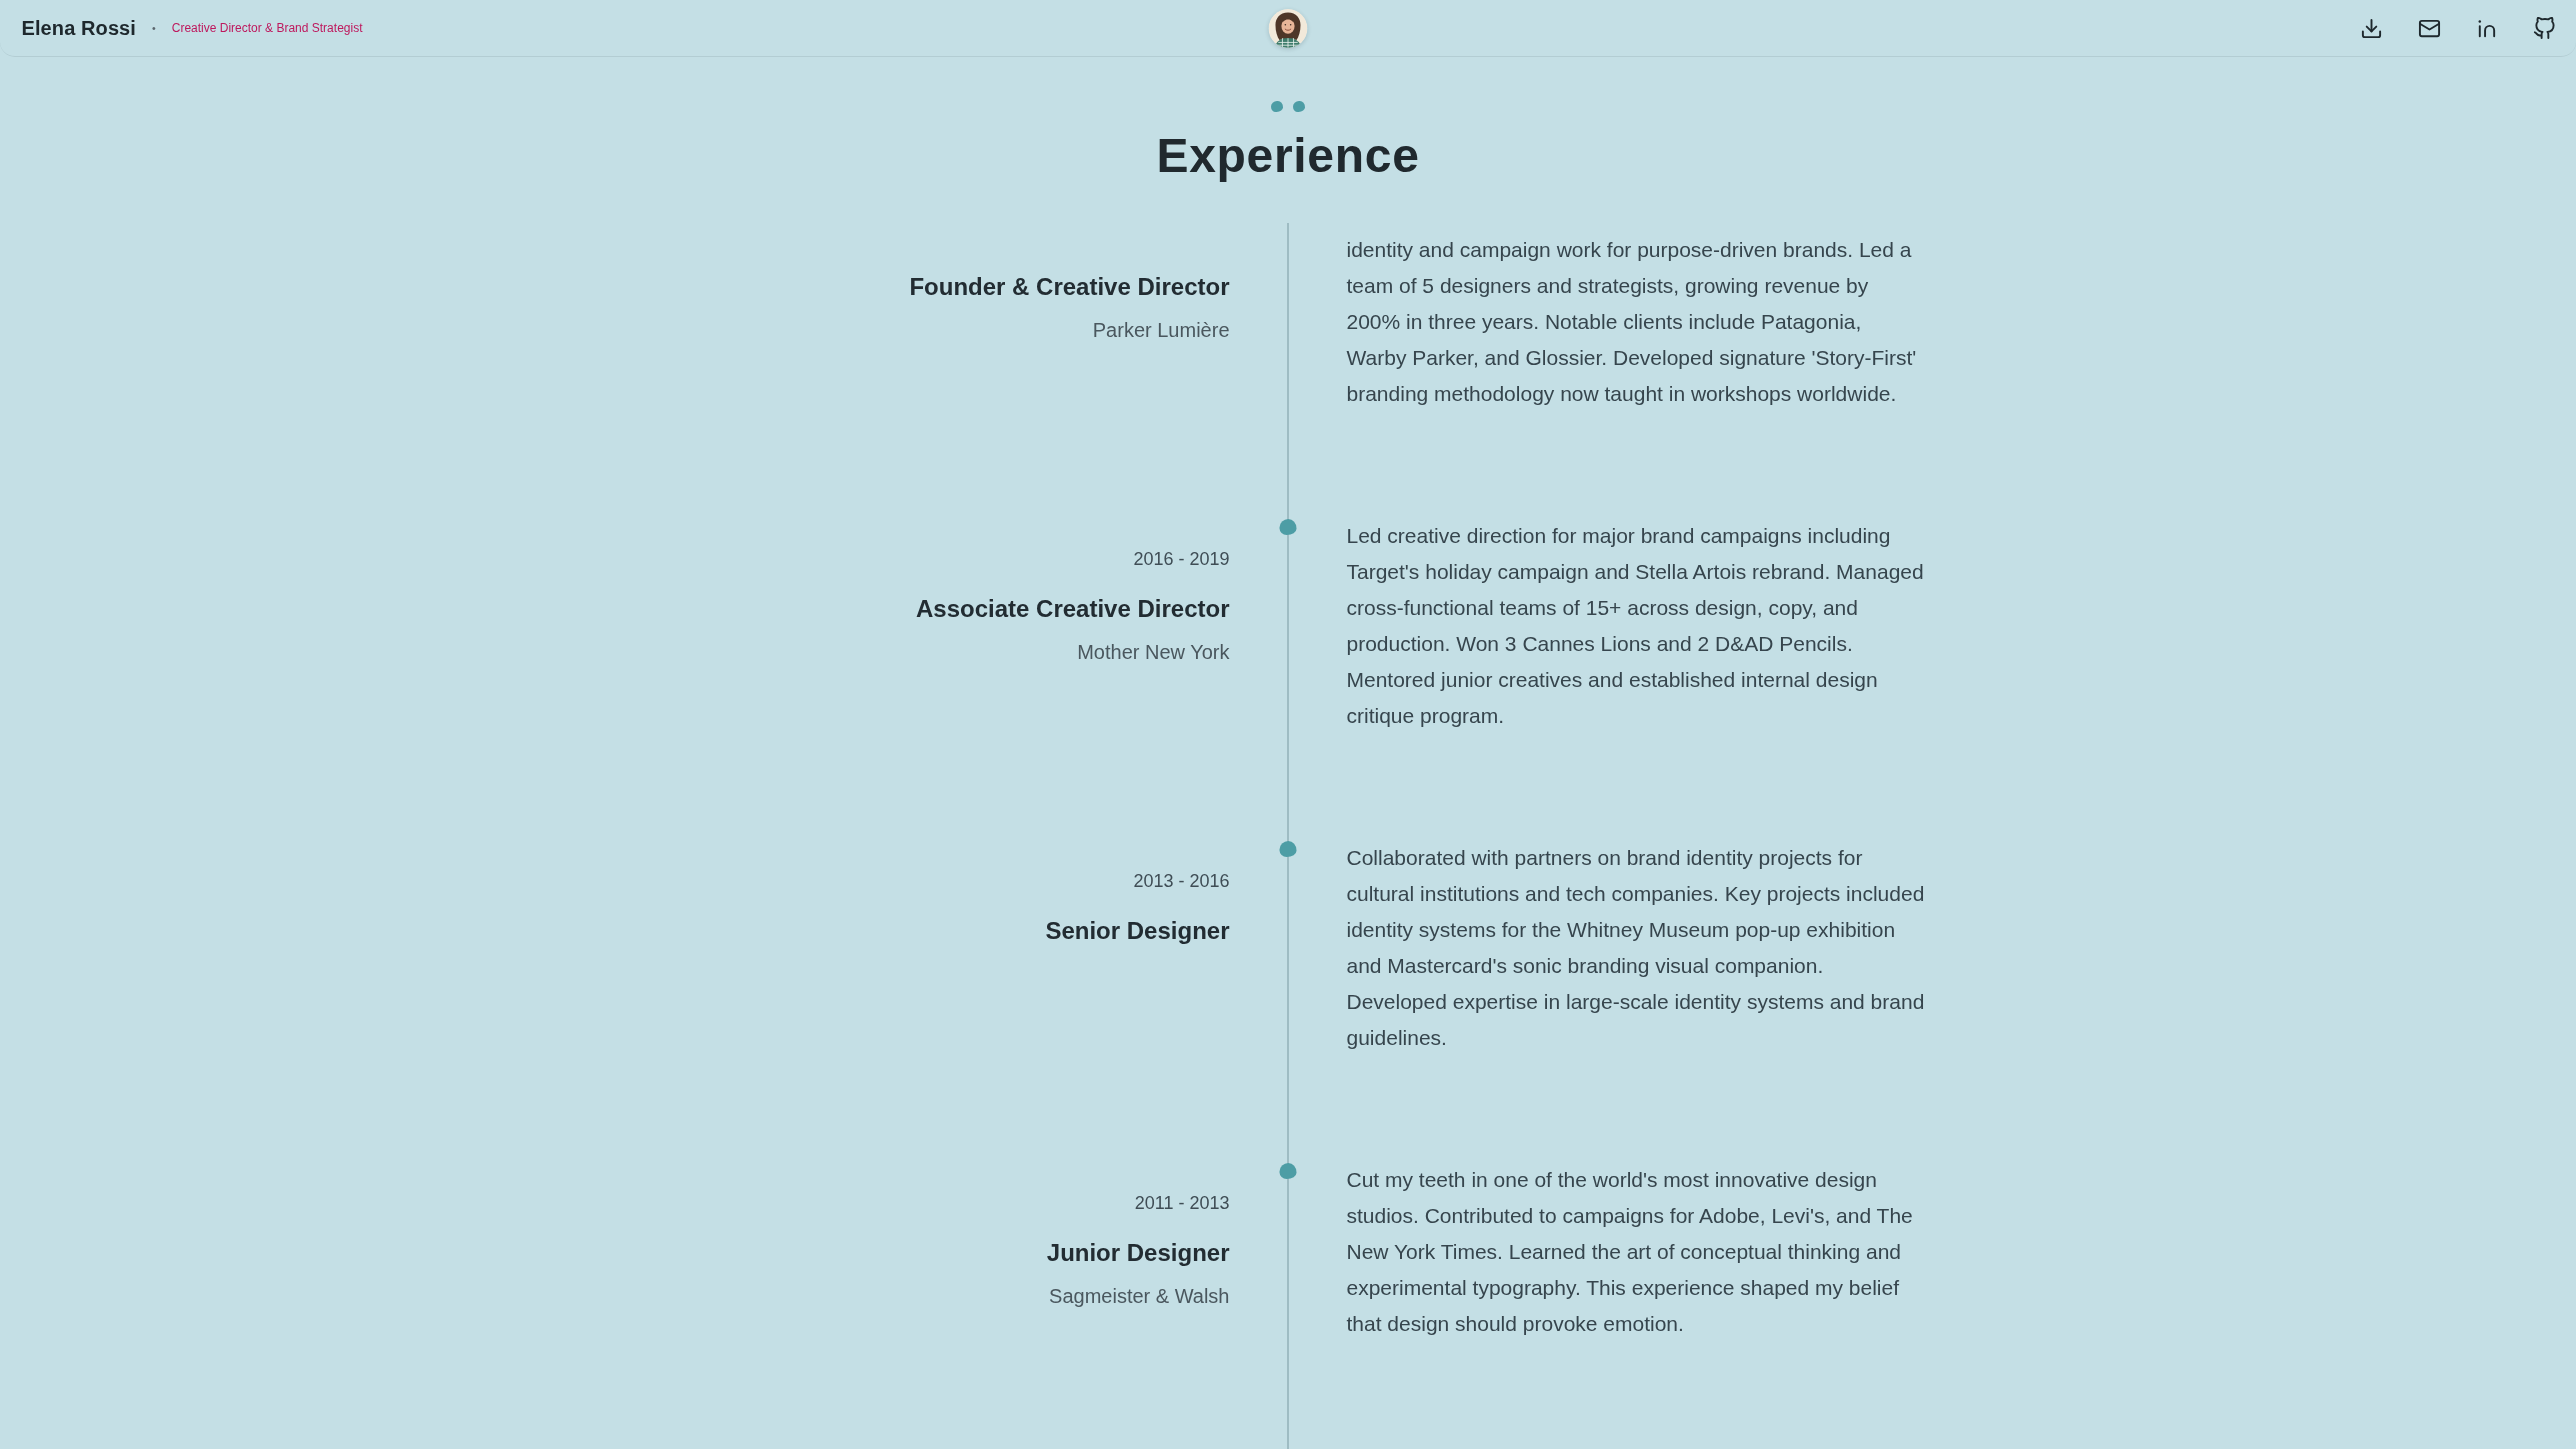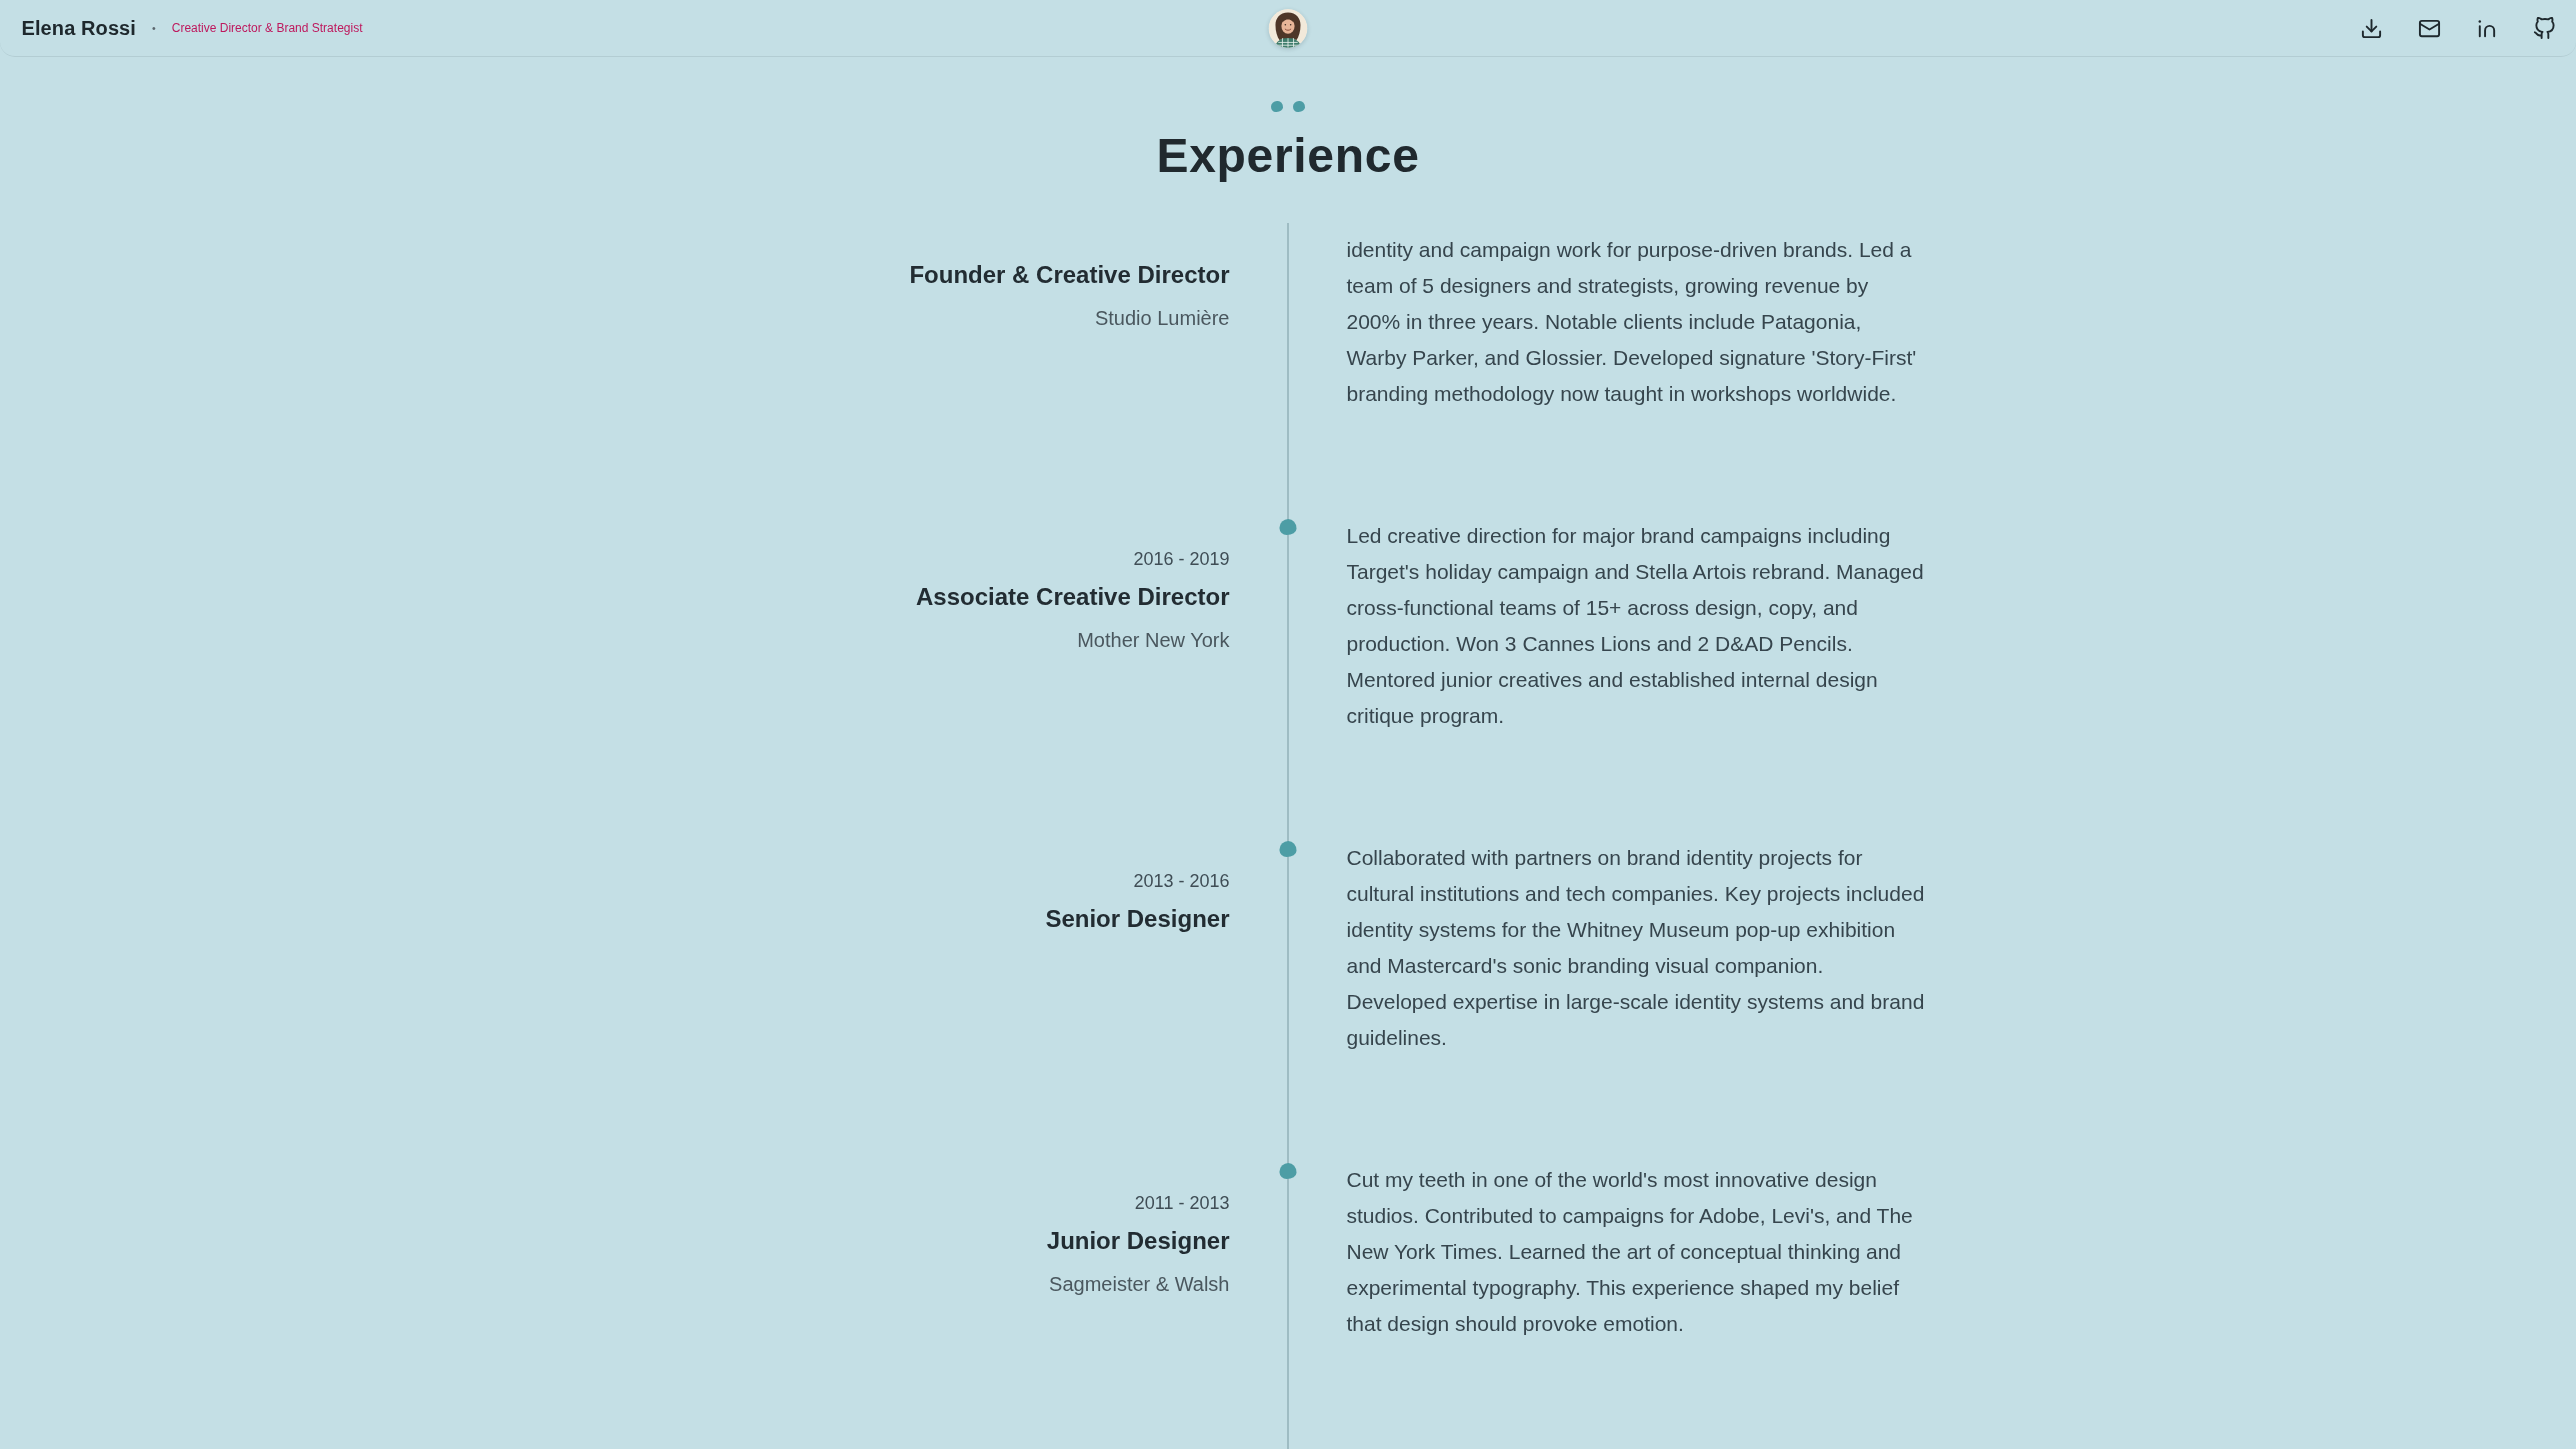--- a/index.html
+++ b/index.html
@@ -75,21 +75,21 @@
     margin-bottom:106px;
   }
   .entry-left{text-align:right;}
   .entry-middle{position:relative;}
   .timeline-dot{
     position:absolute;left:50%;top:1.3px;width:17px;height:15.4px;
     transform:translateX(-50%);background:var(--accent);
     border-radius:52% 48% 58% 42% / 56% 60% 40% 44%;
   }
   .entry-dates{font-size:18px;line-height:27px;color:#3f4d55;min-height:27px;margin-top:28px;}
-  .entry-role{margin-top:8px;font-size:24px;line-height:32px;font-weight:700;color:#222c32;}
+  .entry-role{margin-top:20px;font-size:24px;line-height:32px;font-weight:700;color:#222c32;}
   .entry-company{margin-top:13.4px;font-size:20px;line-height:29.5px;color:#4a575e;}
   .entry-desc{margin:0;font-size:21px;line-height:36px;color:var(--body);max-width:580px;}
   .entry--first .entry-desc{padding-top:36px;}
 </style>
 </head>
 <body>
 
 <header class="header">
   <div class="brand">
     <span class="brand-name">Elena Rossi</span>
@@ -154,21 +154,21 @@
   </div>
   <h1 class="section-title">Experience</h1>
 
   <div class="timeline">
     <div class="timeline-line"></div>
     <div id="entries">
         <section class="entry entry--first">
     <div class="entry-left">
       <div class="entry-dates"></div>
       <div class="entry-role">Founder &amp; Creative Director</div>
-      <div class="entry-company">Studio Lumière</div>
+      <div class="entry-company">Parker Lumière</div>
     </div>
     <div class="entry-middle">
       
     </div>
     <p class="entry-desc">identity and campaign work for purpose-driven brands. Led a team of 5 designers and strategists, growing revenue by 200% in three years. Notable clients include Patagonia, Warby Parker, and Glossier. Developed signature 'Story-First' branding methodology now taught in workshops worldwide.</p>
   </section>
         <section class="entry">
     <div class="entry-left">
       <div class="entry-dates">2016 - 2019</div>
       <div class="entry-role">Associate Creative Director</div>

